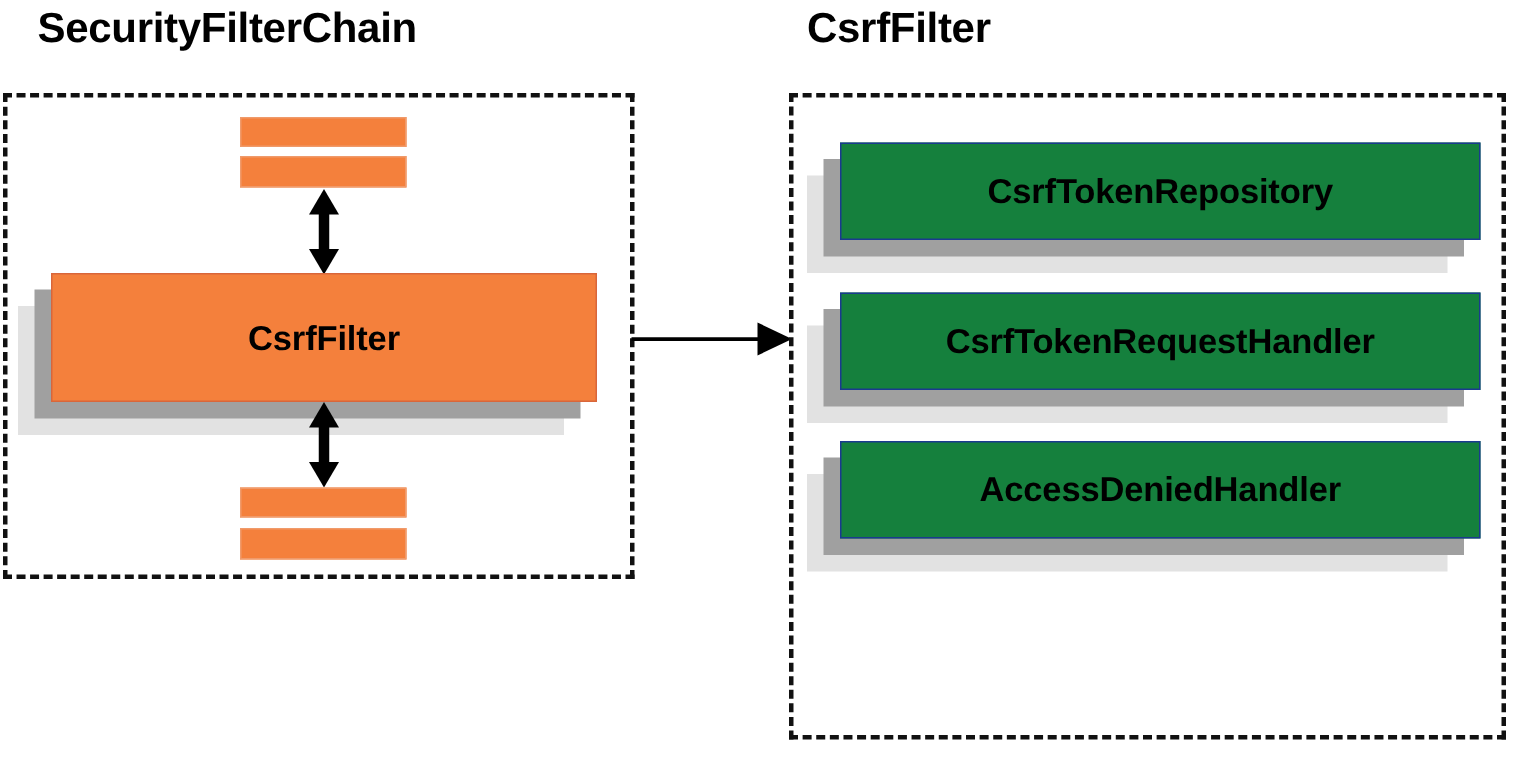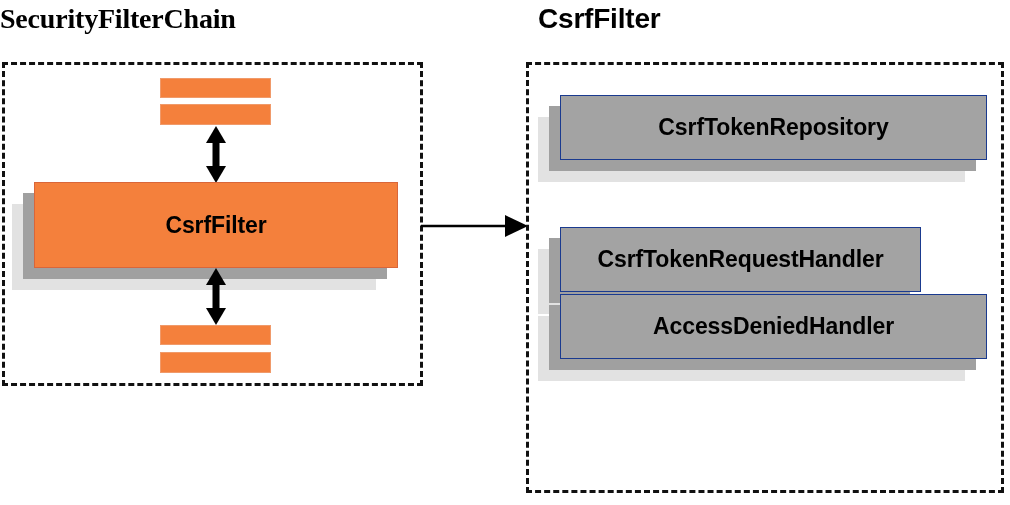--- a/index.html
+++ b/index.html
@@ -21,21 +21,21 @@
   
   .panel-title {
     position: absolute;
     font-weight: bold;
     font-size: 28px;
     line-height: 30px;
     color: #000000;
     white-space: nowrap;
     letter-spacing: -0.2px;
   }
-  #title-left  { left: 0;  top: 4px; font-family: Liberation Serif, serif; }
+  #title-left  { left: 25px;  top: 4px; }
   #title-right { left: 538px; top: 4px; }
 
   
   .dashed-panel {
     position: absolute;
     border: 3px dashed #111111;
     box-sizing: border-box;
     background: transparent;
   }
   #panel-left  { left: 2px;   top: 62px; width: 421px; height: 324px; }
@@ -83,21 +83,21 @@
     color: #000000;
     white-space: nowrap;
     letter-spacing: -0.1px;
   }
 
   .node.orange .face {
     background: #f4803c;
     border: 1px solid #d9663a;
   }
   .node.blue .face {
-    background: #a3a3a3;
+    background: #15803d;
     border: 1px solid #1a3a8f;
   }
 
   
   .stripe {
     position: absolute;
     background: #f4803c;
     border: 1px solid #f09a6a;
     box-sizing: border-box;
   }
@@ -161,21 +161,21 @@
   <div id="panel-right" class="dashed-panel"></div>
 
   <div class="node blue" style="left:560px; top:95px; width:427px; height:65px;">
     <div class="plate far"></div>
     <div class="plate near"></div>
     <div class="face">
       <span class="label">CsrfTokenRepository</span>
     </div>
   </div>
 
-  <div class="node blue" style="left:560px; top:195px; width:361px; height:65px;margin-top:32px;">
+  <div class="node blue" style="left:560px; top:195px; width:427px; height:65px;">
     <div class="plate far"></div>
     <div class="plate near"></div>
     <div class="face">
       <span class="label">CsrfTokenRequestHandler</span>
     </div>
   </div>
 
   <div class="node blue" style="left:560px; top:294px; width:427px; height:65px;border-radius:22px;">
     <div class="plate far"></div>
     <div class="plate near"></div>

